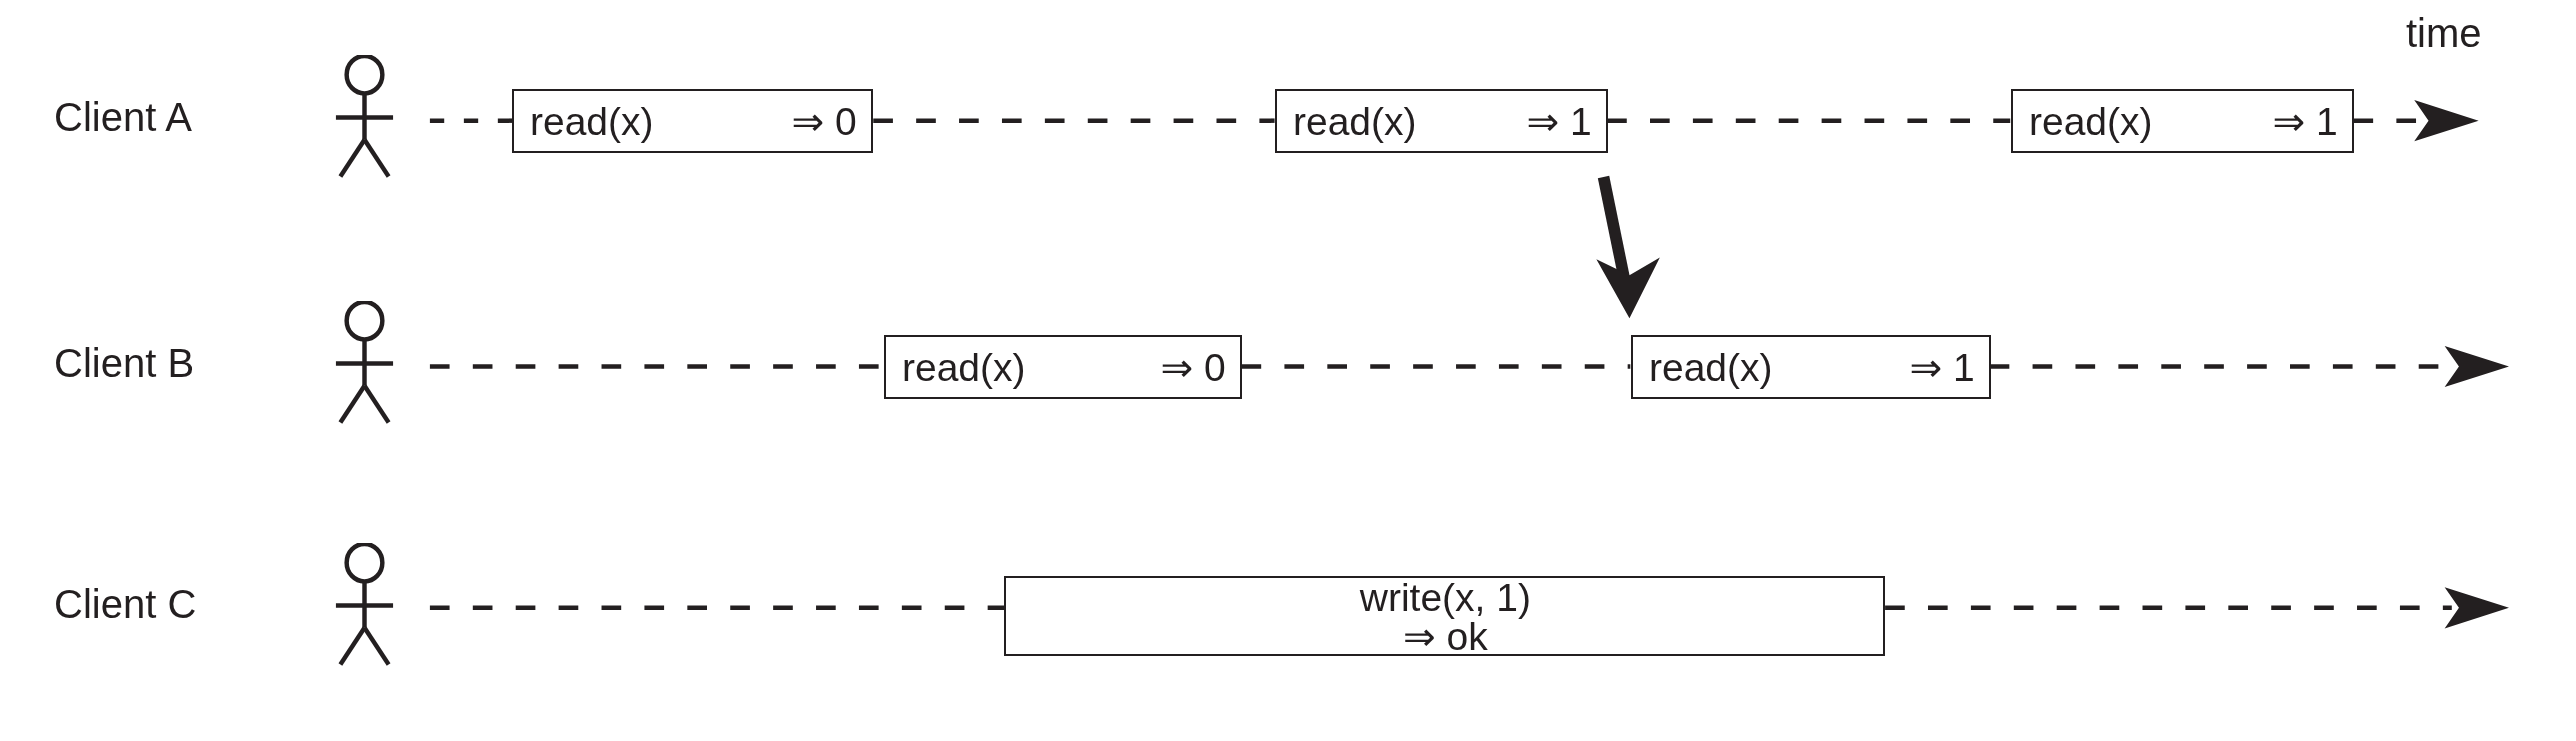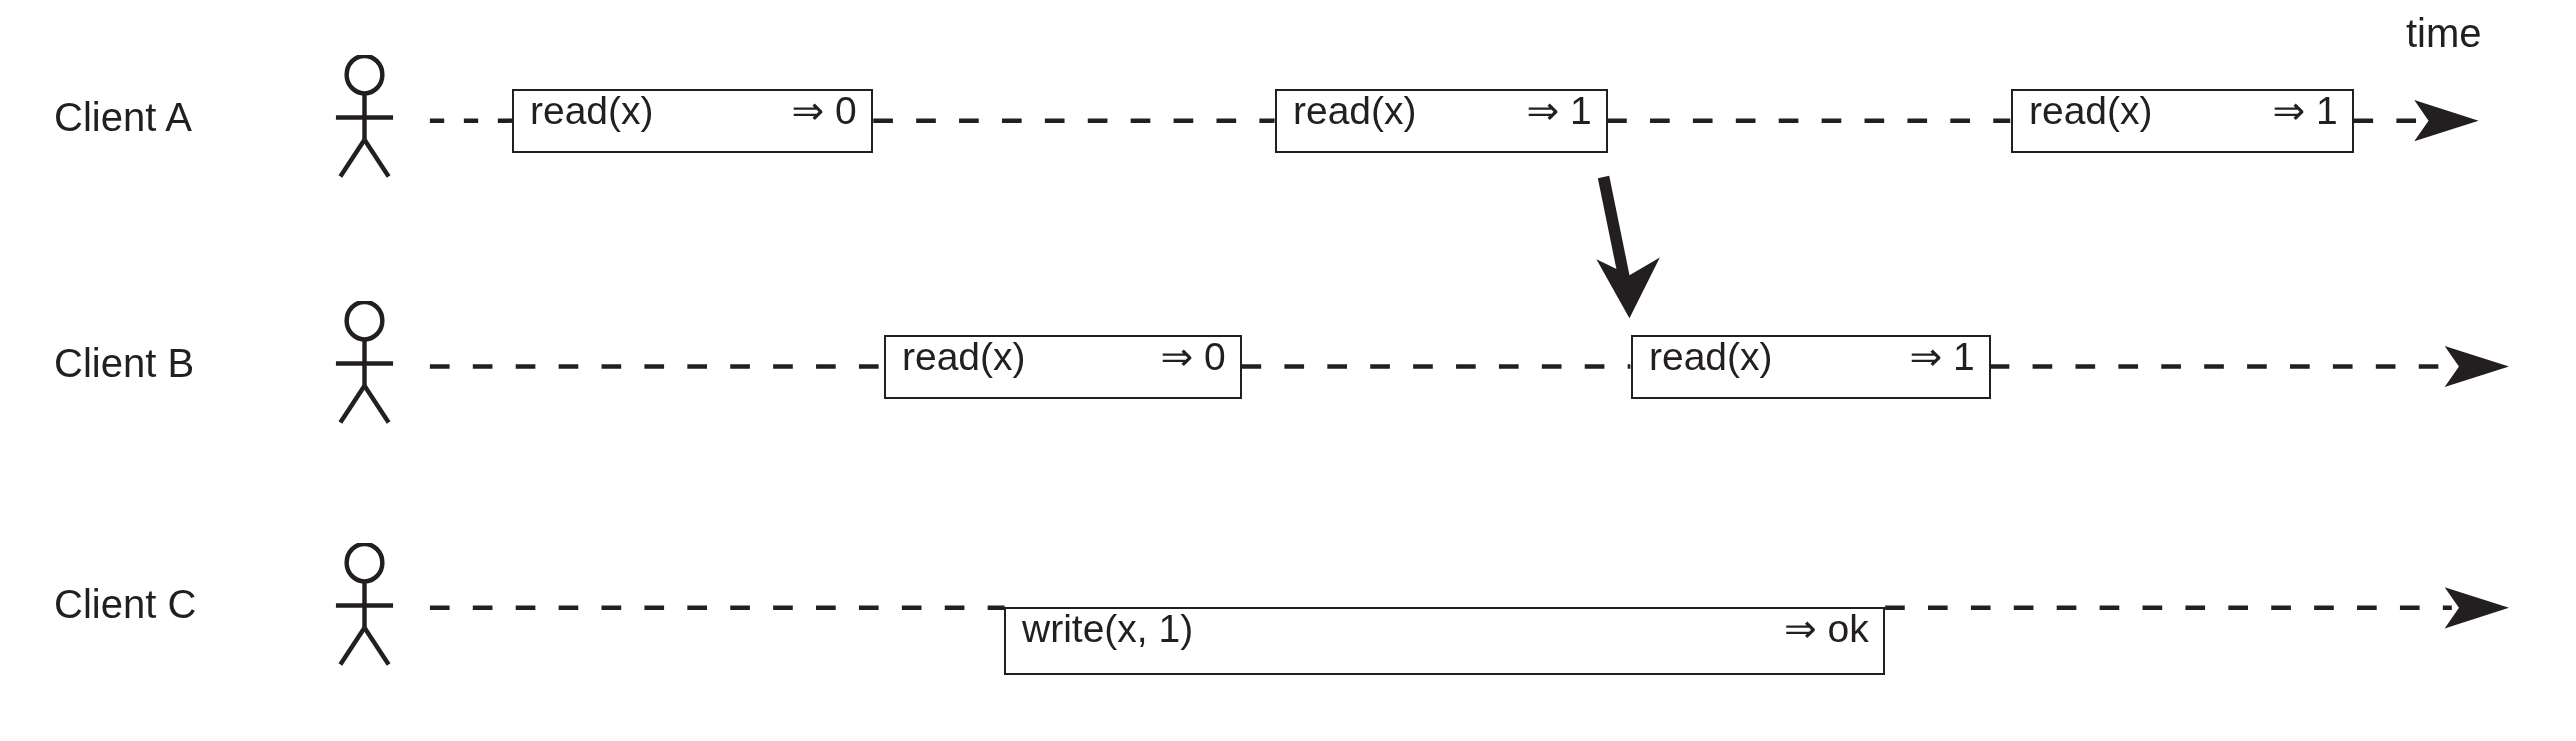--- a/index.html
+++ b/index.html
@@ -47,20 +47,21 @@
     pointer-events: none;
   }
 
   
   .op-box {
     position: absolute;
     box-sizing: border-box;
     border: 2.7px solid #231f20;
     background: #ffffff;
     display: flex;
+    align-items: center;
     justify-content: space-between;
     padding: 0 14.3px 0 16px;
     font-size: 39px;
     line-height: 1;
     white-space: nowrap;
     color: #231f20;
   }
   .op-box .op-call { text-align: left; }
   .op-box .op-ret  { text-align: right; }
 
@@ -157,19 +158,19 @@
   <div class="client-label" style="top:584px;">Client C</div>
 
   <svg class="stick-figure" style="left:324px; top:543px;" viewBox="0 0 90 140" xmlns="http://www.w3.org/2000/svg">
     <ellipse cx="45" cy="22" rx="20" ry="21" fill="none" stroke="#231f20" stroke-width="5"></ellipse>
     <line x1="45" y1="43" x2="45" y2="95" stroke="#231f20" stroke-width="5"></line>
     <line x1="13" y1="70" x2="77" y2="70" stroke="#231f20" stroke-width="5"></line>
     <line x1="45" y1="95" x2="18" y2="136" stroke="#231f20" stroke-width="5"></line>
     <line x1="45" y1="95" x2="72" y2="136" stroke="#231f20" stroke-width="5"></line>
   </svg>
 
-  <div class="op-box" style="left:1004px; top:607px; width:881px; height:68px;">
+  <div class="op-box" style="left:1004px; top:576px; width:881px; height:80px;flex-direction:column;">
     <span class="op-call">write(x, 1)</span>
     <span class="op-ret">⇒ ok</span>
   </div>
 
 </div>
 
 
 </body></html>

